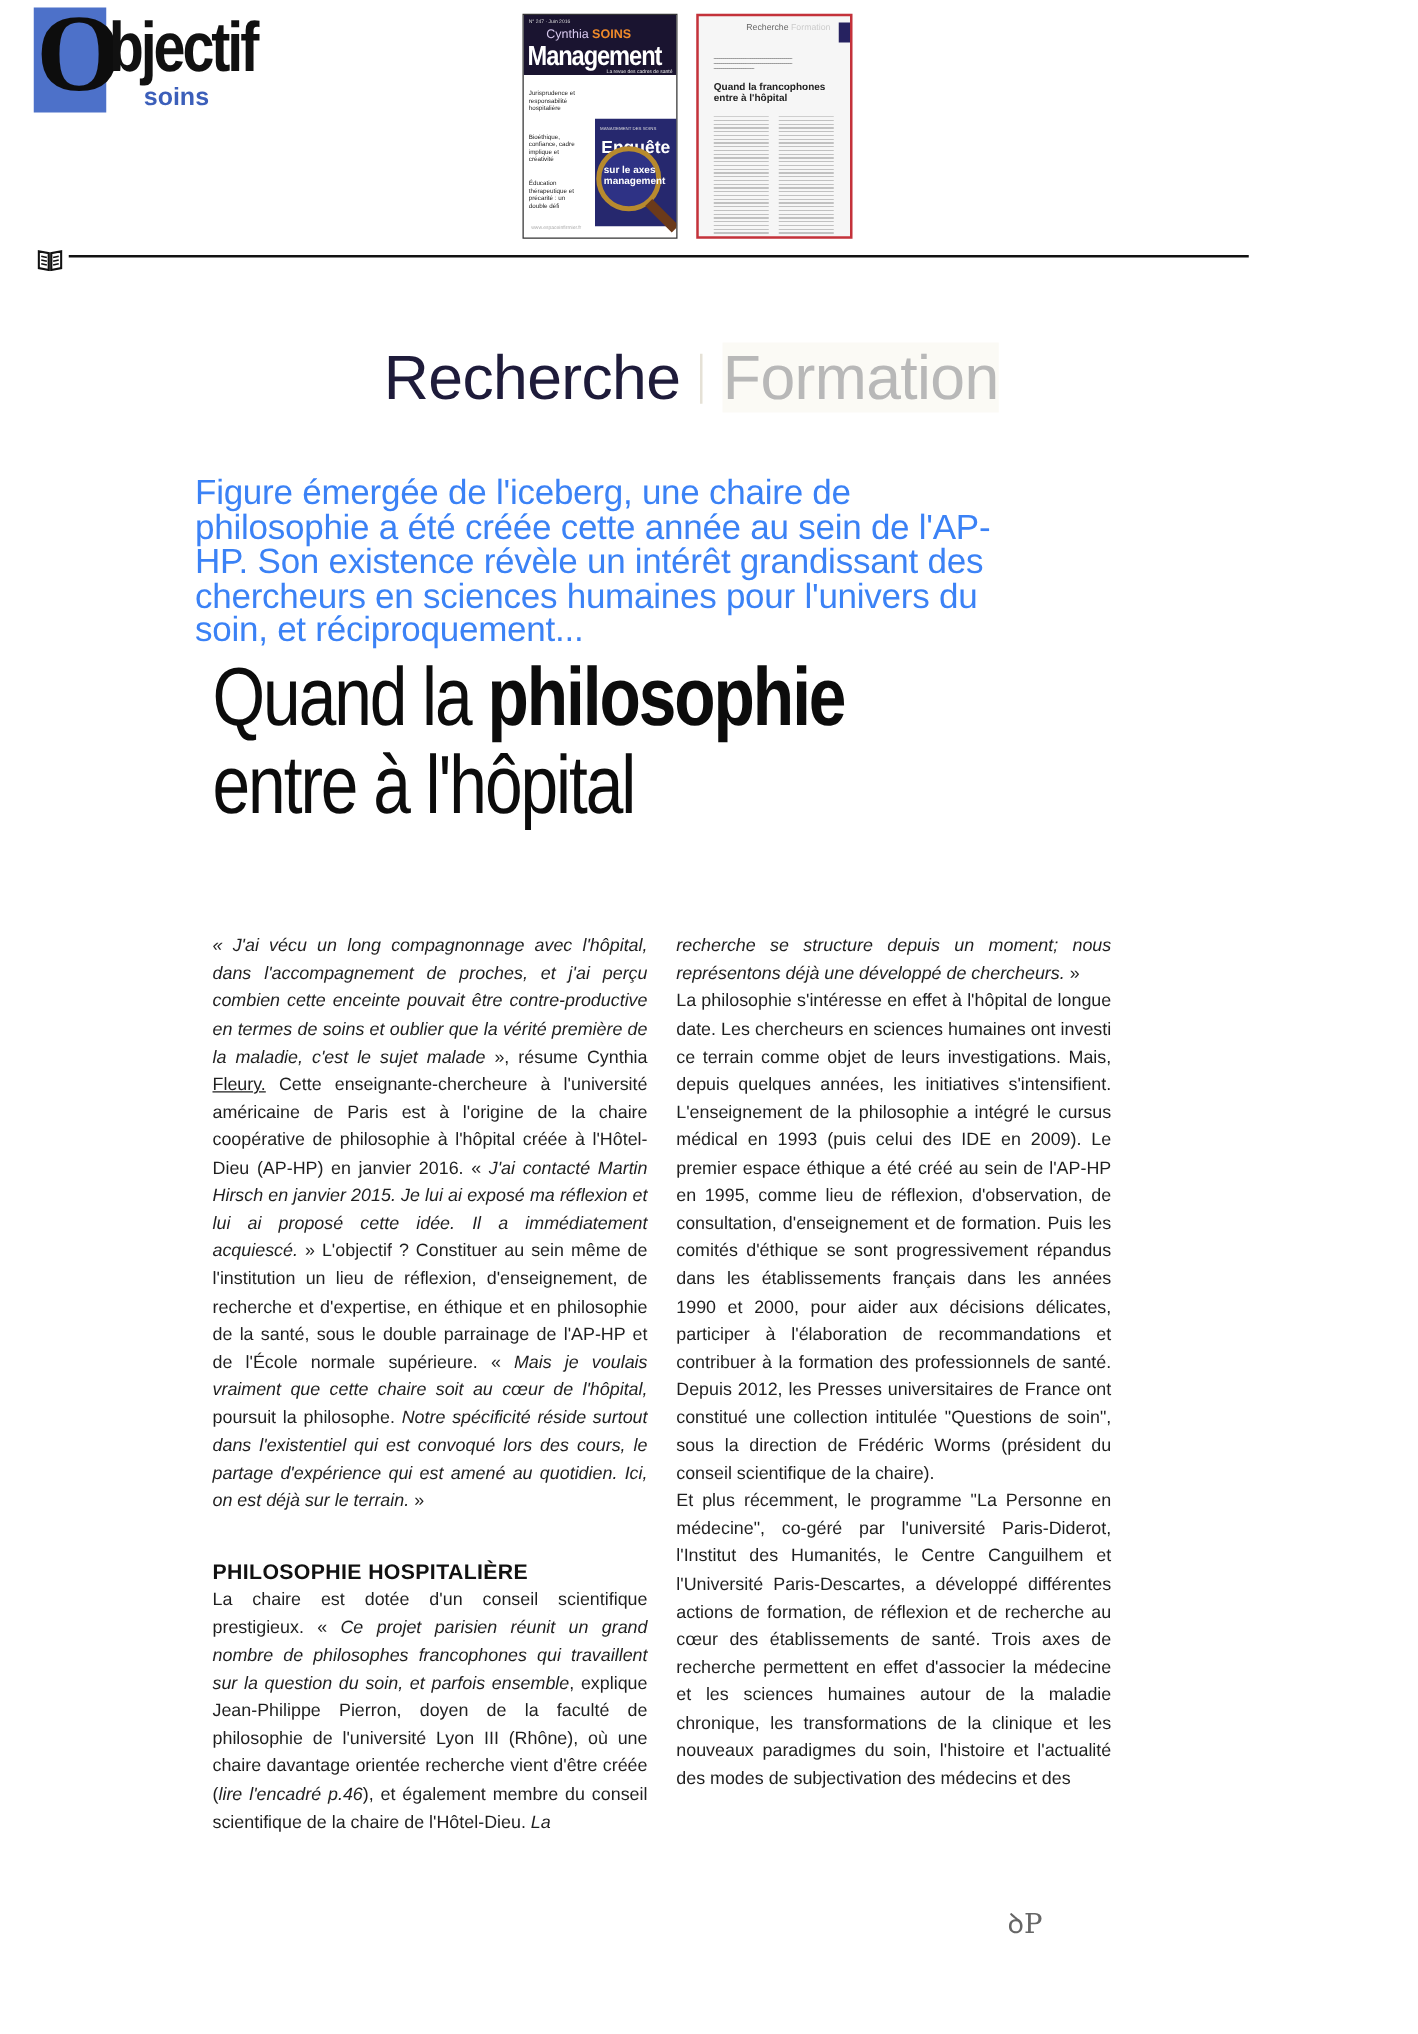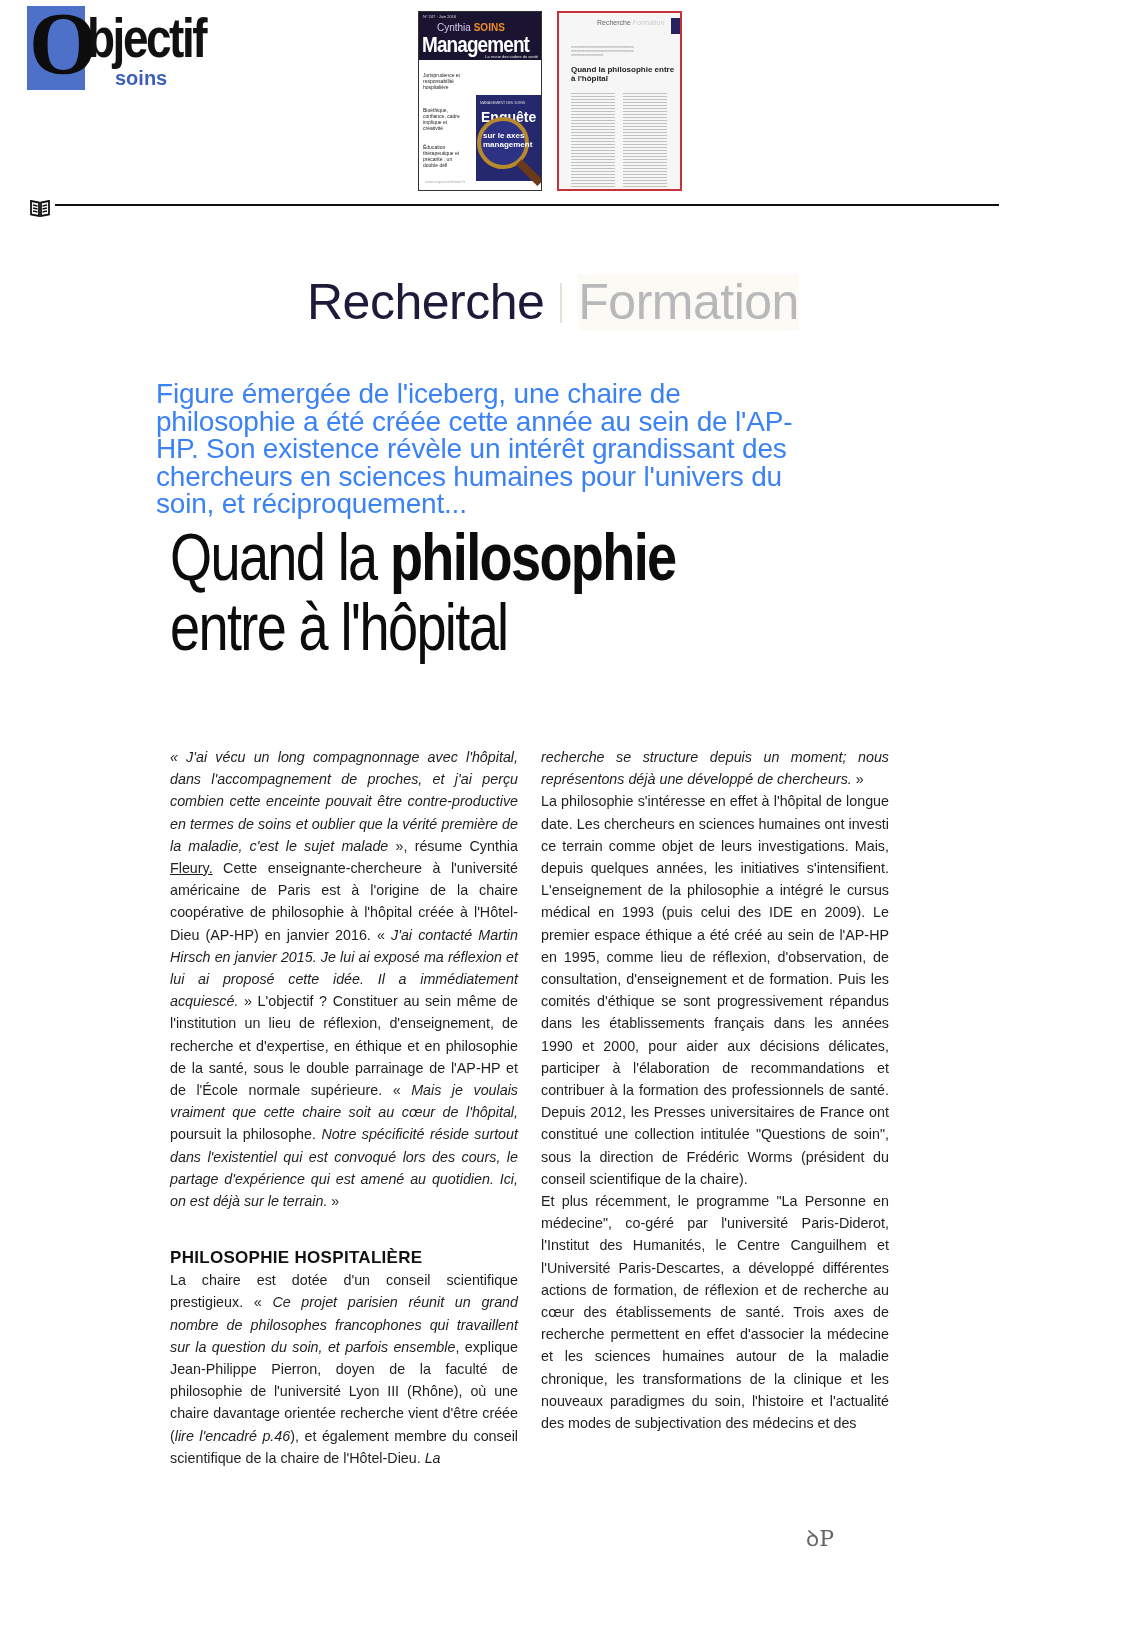--- a/index.html
+++ b/index.html
@@ -94,21 +94,21 @@
       <span>sur le axes management</span>
     </div>
   <div class="handle"></div>
   <div class="url">www.espaceinfirmier.fr</div>
 </div>
 
 <div class="thumb thumb-page">
   <div class="hdr"><span class="r" style="color:#666">Recherche</span> <span>Formation</span></div>
   <div class="flag"></div>
   <div class="lead">━━━━━━━━━━━━━━━━━━━━━━━━━━━━━━━━━━━━━━━ ━━━━━━━━━━━━━━━━━━━━━━━━━━━━━━━━━━━━━━━ ━━━━━━━━━━━━━━━━━━━━</div>
-  <div class="ttl">Quand la philosophie entre à l'hôpital</div>
+  <div class="ttl">Quand la francophones entre à l'hôpital</div>
   <div class="col" style="left:12px"></div>
   <div class="col" style="left:64px"></div>
 </div>
 
 <svg class="rule-icon" viewBox="0 0 20 18">
   <path d="M1 2 L9 3.5 L9 17 L1 15.5 Z M19 2 L11 3.5 L11 17 L19 15.5 Z" fill="none" stroke="#111" stroke-width="1.8"></path>
   <path d="M3 6 L7.5 7 M3 9 L7.5 10 M3 12 L7.5 13 M17 6 L12.5 7 M17 9 L12.5 10 M17 12 L12.5 13" stroke="#111" stroke-width="1.4"></path>
 </svg>
 <div class="rule-line"></div>
 

